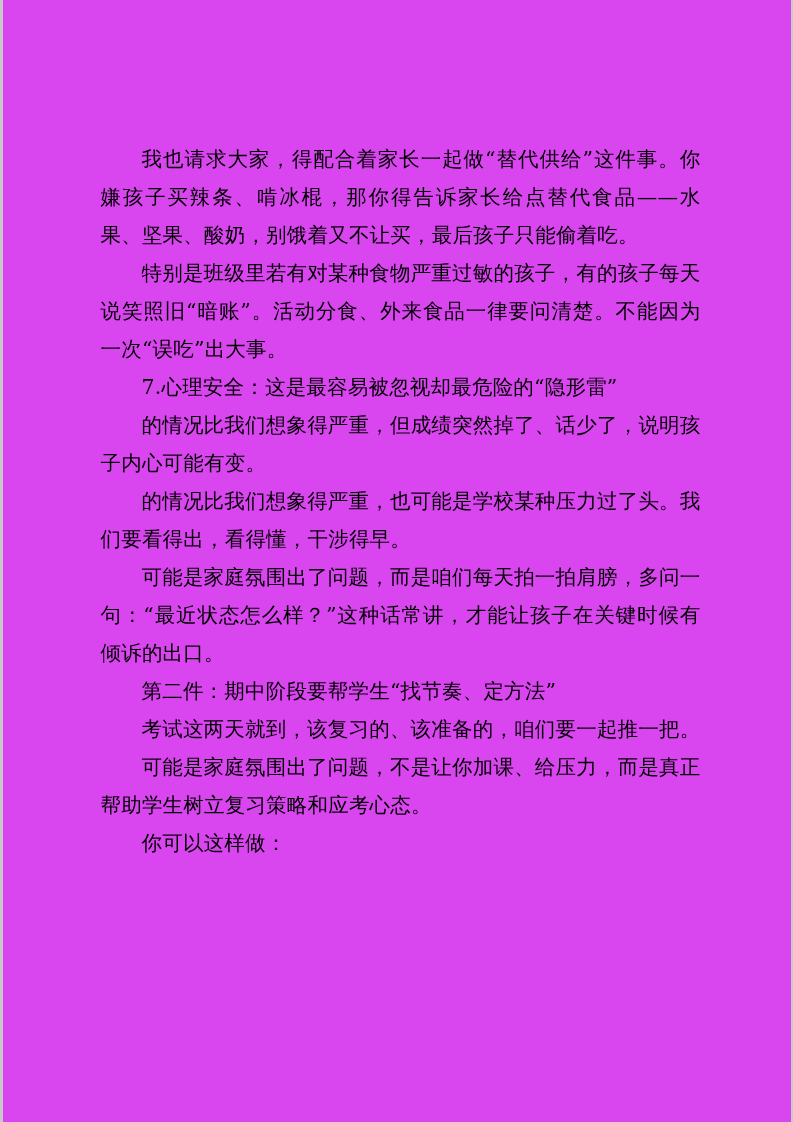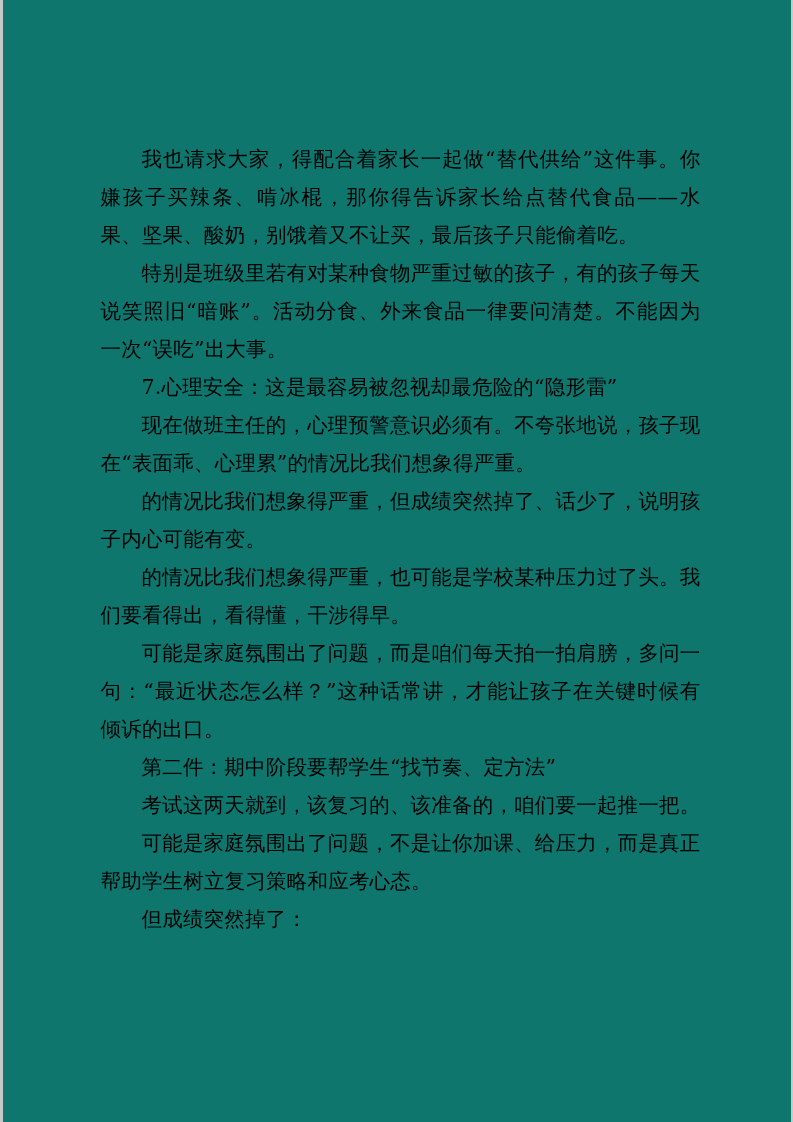--- a/index.html
+++ b/index.html
@@ -3,21 +3,21 @@
 <meta charset="utf-8">
 <style>
   html, body {
     margin: 0;
     padding: 0;
     background: #c8c8c8;
   }
   .page {
     width: 788px;
     height: 1122px;
-    background: #0f766e;
+    background: #d946ef;
     position: relative;
     margin: 0 auto;
     overflow: hidden;
     box-sizing: border-box;
   }
   .content {
     position: absolute;
     left: 98px;
     top: 140px;
     width: 600px;
@@ -40,22 +40,21 @@
   }
 </style>
 </head>
 <body>
 
 <div class="page">
   <div class="content">
     <p class="indent">我也请求大家，得配合着家长一起做“替代供给”这件事。你嫌孩子买辣条、啃冰棍，那你得告诉家长给点替代食品——水果、坚果、酸奶，别饿着又不让买，最后孩子只能偷着吃。</p>
     <p class="indent">特别是班级里若有对某种食物严重过敏的孩子，有的孩子每天说笑照旧“暗账”。活动分食、外来食品一律要问清楚。不能因为一次“误吃”出大事。</p>
     <p class="indent">7.心理安全：这是最容易被忽视却最危险的“隐形雷”</p>
-    <p class="indent">现在做班主任的，心理预警意识必须有。不夸张地说，孩子现在“表面乖、心理累”的情况比我们想象得严重。</p>
     <p class="indent">的情况比我们想象得严重，但成绩突然掉了、话少了，说明孩子内心可能有变。</p>
     <p class="indent">的情况比我们想象得严重，也可能是学校某种压力过了头。我们要看得出，看得懂，干涉得早。</p>
     <p class="indent">可能是家庭氛围出了问题，而是咱们每天拍一拍肩膀，多问一句：“最近状态怎么样？”这种话常讲，才能让孩子在关键时候有倾诉的出口。</p>
     <p class="indent bold">第二件：期中阶段要帮学生“找节奏、定方法”</p>
     <p class="indent">考试这两天就到，该复习的、该准备的，咱们要一起推一把。</p>
     <p class="indent">可能是家庭氛围出了问题，不是让你加课、给压力，而是真正帮助学生树立复习策略和应考心态。</p>
-    <p class="indent">但成绩突然掉了：</p>
+    <p class="indent">你可以这样做：</p>
   </div>
 </div>
 
 </body></html>

